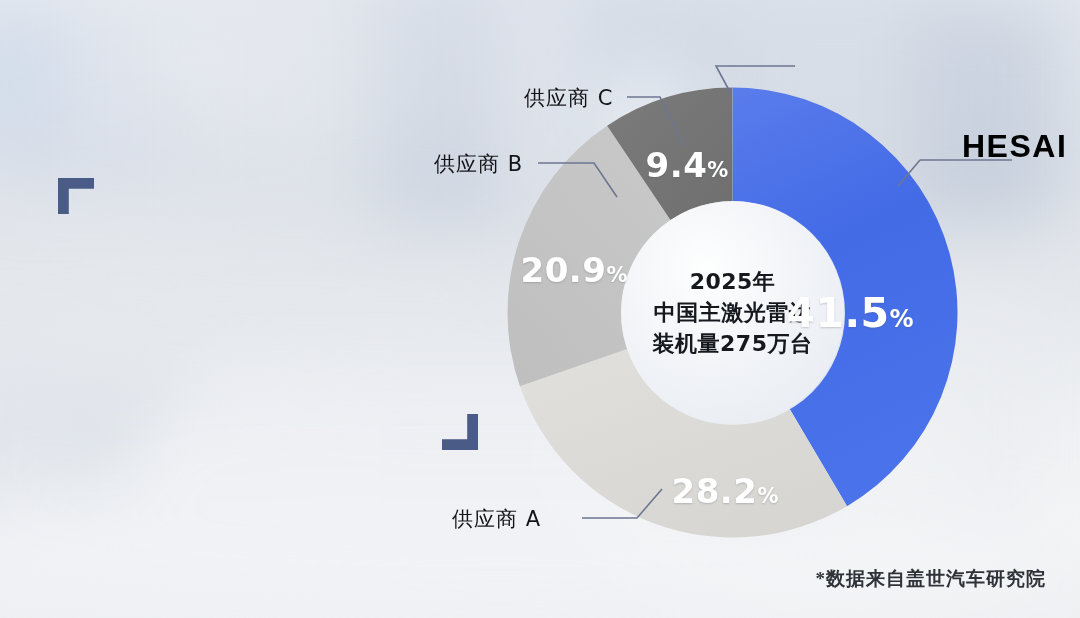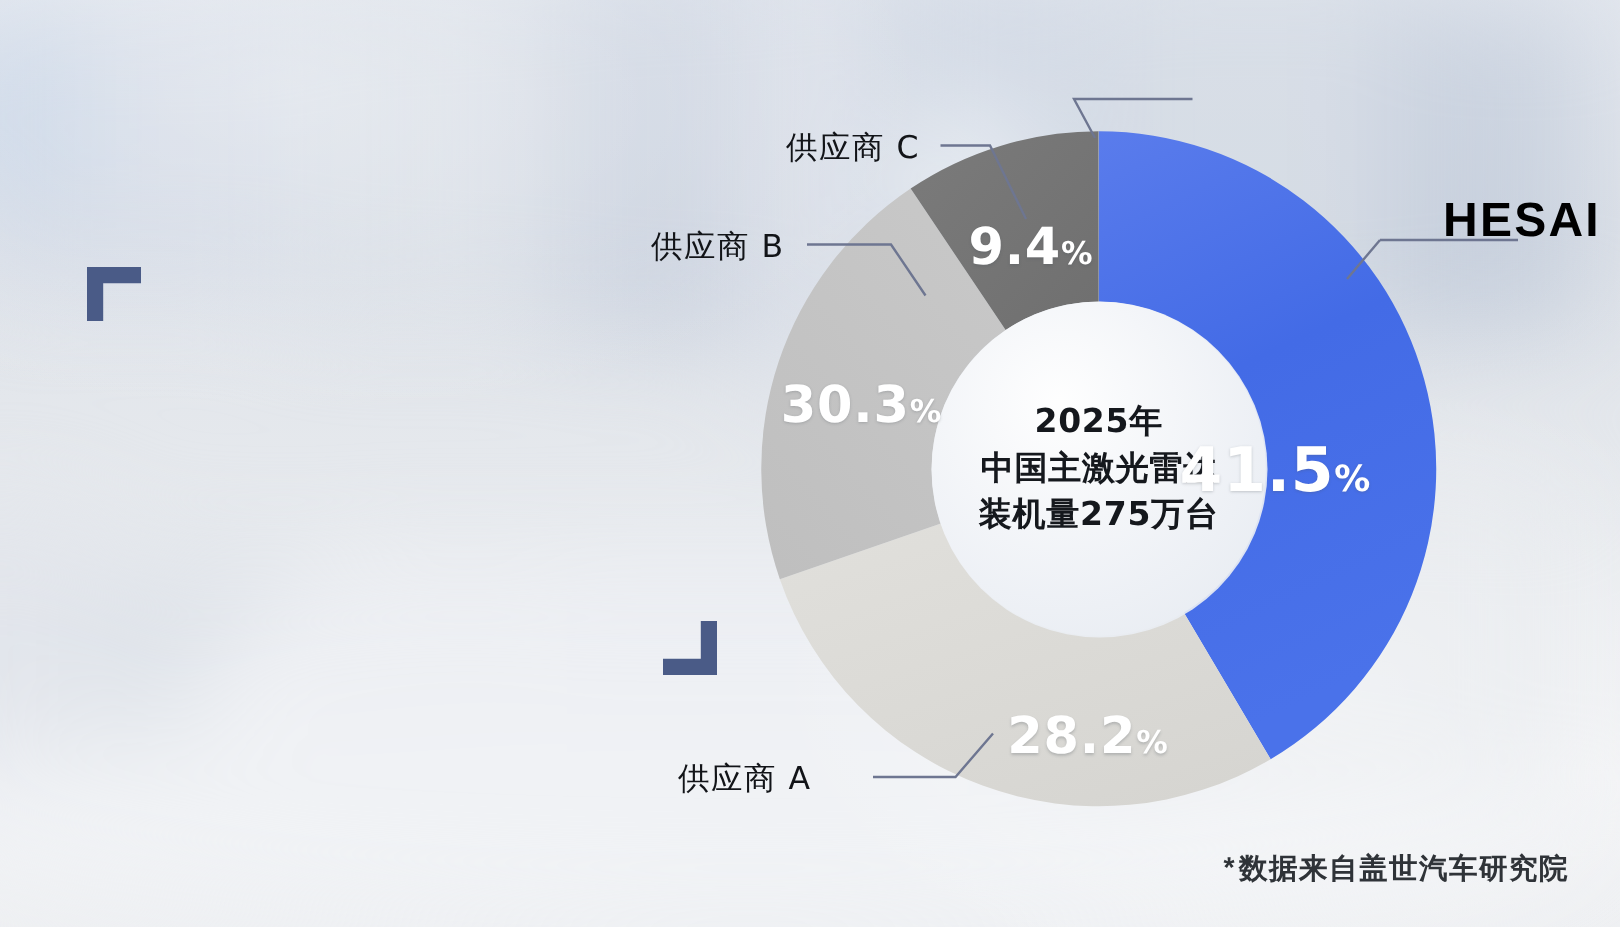--- a/index.html
+++ b/index.html
@@ -168,21 +168,21 @@
     left:0; top:0;
     width:1080px; height:618px;
     pointer-events:none;
     overflow:visible;
   }
 
   
   .footnote {
     position:absolute;
     right:34px; bottom:26px;
-    font-family:Liberation Mono, monospace;
+    font-family:Liberation Serif, serif;
     font-size:19px;
     font-weight:600;
     color:#2f3338;
     letter-spacing:1px;
     white-space:nowrap;
   }
 </style>
 </head>
 <body>
 
@@ -251,21 +251,21 @@
       <div class="hub-line">装机量275万台</div>
     </div>
 
     <div class="ring-val big" style="left:345px; top:228px;">
       <span class="num">41.5</span><span class="pct">%</span>
     </div>
     <div class="ring-val" style="left:188px; top:406px;margin-left:32px;">
       <span class="num">28.2</span><span class="pct">%</span>
     </div>
     <div class="ring-val" style="left:69px; top:185px;">
-      <span class="num">30.3</span><span class="pct">%</span>
+      <span class="num">20.9</span><span class="pct">%</span>
     </div>
     <div class="ring-val" style="left:182px; top:67px;margin-top:13px;">
       <span class="num">9.4</span><span class="pct">%</span>
     </div>
   </div>
 
   <svg class="leader-svg" viewBox="0 0 1080 618">
     <g fill="none" stroke="#6e7691" stroke-width="1.6">
       <path d="M730 92 L716 66 L795 66"></path>
       <path d="M920 160 L898 186"></path>

